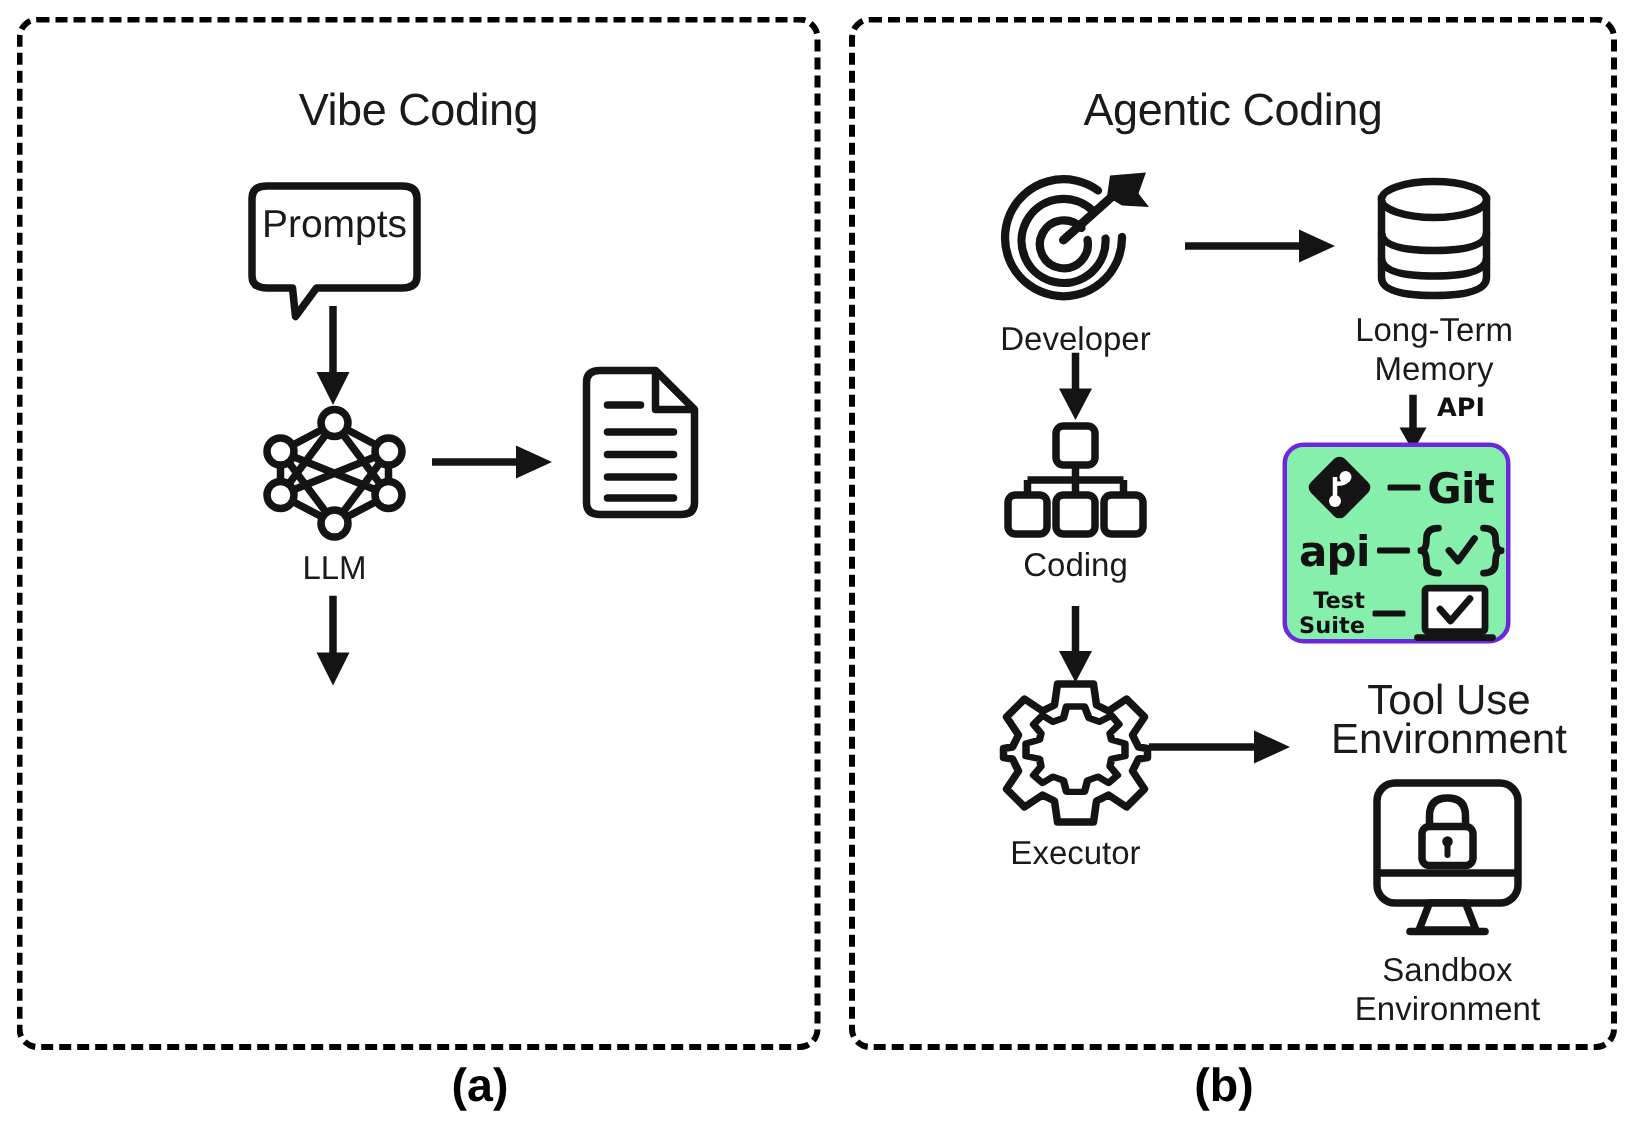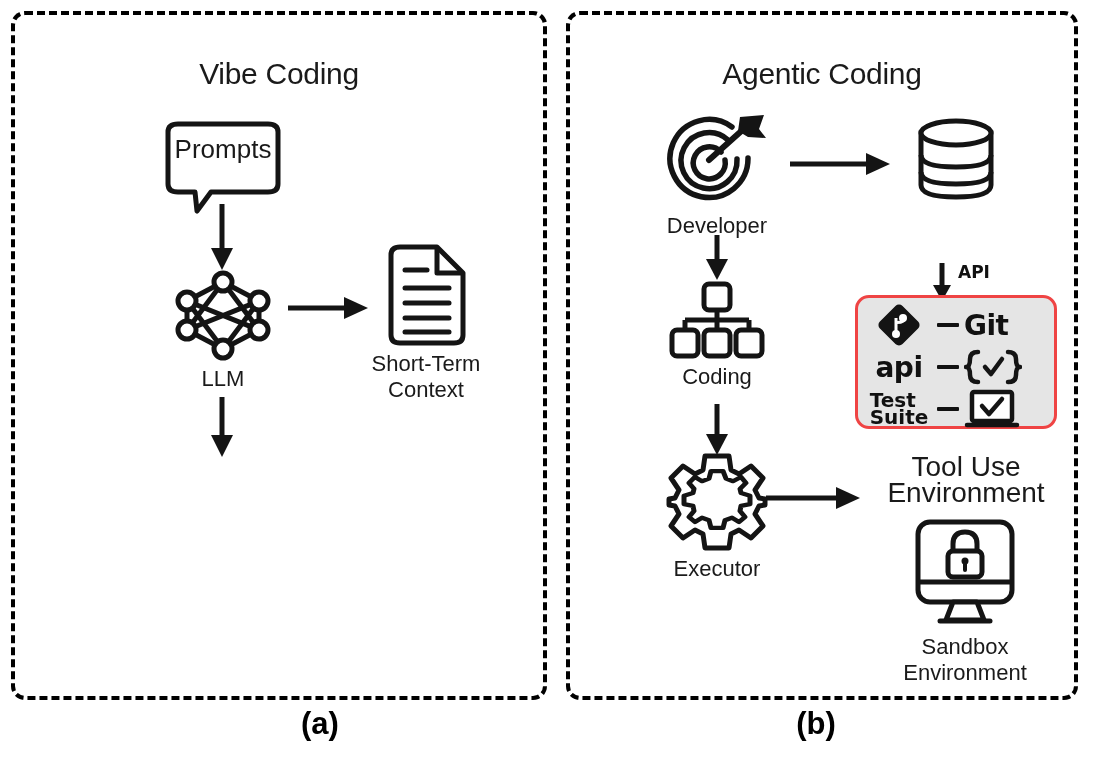--- a/index.html
+++ b/index.html
@@ -73,26 +73,26 @@
   .icon-wrap { display: block; line-height: 0; }
 
   
   .arrow { position: absolute; }
 
   
   #tools-box {
     position: absolute;
     left: 855px;
     top: 295px;
-    width: 202px;
+    width: 152px;
     height: 134px;
-    border: 3px solid #ef4444;
+    border: 3px solid #6d28d9;
     border-radius: 14px;
     box-sizing: border-box;
-    background: #e5e5e5;
+    background: #86efac;
     padding: 6px 8px 4px 8px;
   }
   .tool-row {
     display: flex;
     align-items: center;
     justify-content: flex-start;
     height: 42px;
   }
   .tool-left {
     width: 66px;
@@ -115,25 +115,25 @@
     justify-content: flex-start;
   }
   .tool-text {
     font-size: 28px;
     font-weight: 700;
     letter-spacing: -0.5px;
     color: #111;
     font-family: "DejaVu Sans", sans-serif;
   }
   .tool-text-small {
-    font-size: 20px;
+    font-size: 15px;
     font-weight: 700;
     line-height: 17px;
     color: #111;
-    text-align: left;
+    text-align: right;
     font-family: "DejaVu Sans", sans-serif;
   }
   #api-label {
     position: absolute;
     left: 958px;
     top: 262px;
     font-size: 17px;
     font-weight: 700;
     color: #111;
     font-family: "DejaVu Sans", sans-serif;
@@ -208,22 +208,20 @@
         <path d="M54 4 L54 30 L80 30" fill="none" stroke="#141414" stroke-width="5" stroke-linejoin="round"></path>
         <g stroke="#141414" stroke-width="5" stroke-linecap="round">
           <line x1="22" y1="27" x2="44" y2="27"></line>
           <line x1="22" y1="45" x2="66" y2="45"></line>
           <line x1="22" y1="60" x2="66" y2="60"></line>
           <line x1="22" y1="75" x2="66" y2="75"></line>
           <line x1="22" y1="89" x2="66" y2="89"></line>
         </g>
       </svg>
     </span>
-    <div class="node-label">Short-Term
-Context</div>
   </div>
 
   <div class="arrow" style="left:205px; top:397px;">
     <svg width="34" height="62" viewBox="0 0 34 62">
       <line x1="17" y1="0" x2="17" y2="42" stroke="#141414" stroke-width="5"></line>
       <polygon points="17,60 6,38 28,38" fill="#141414"></polygon>
     </svg>
   </div>
 
 
@@ -261,20 +259,22 @@
         <g fill="#ffffff" stroke="#141414" stroke-width="5">
           <path d="M8 16 L8 68 Q8 80 43 80 Q78 80 78 68 L78 16 Z"></path>
           <ellipse cx="43" cy="16" rx="35" ry="12"></ellipse>
         </g>
         <g fill="none" stroke="#141414" stroke-width="5">
           <path d="M8 38 Q8 50 43 50 Q78 50 78 38"></path>
           <path d="M8 55 Q8 67 43 67 Q78 67 78 55"></path>
         </g>
       </svg>
     </span>
+    <div class="node-label">Long-Term
+Memory</div>
   </div>
 
   <div class="arrow" style="left:928px; top:263px;">
     <svg width="28" height="40" viewBox="0 0 28 40">
       <line x1="14" y1="0" x2="14" y2="24" stroke="#141414" stroke-width="5"></line>
       <polygon points="14,38 5,22 23,22" fill="#141414"></polygon>
     </svg>
   </div>
   <div id="api-label">API</div>
 

